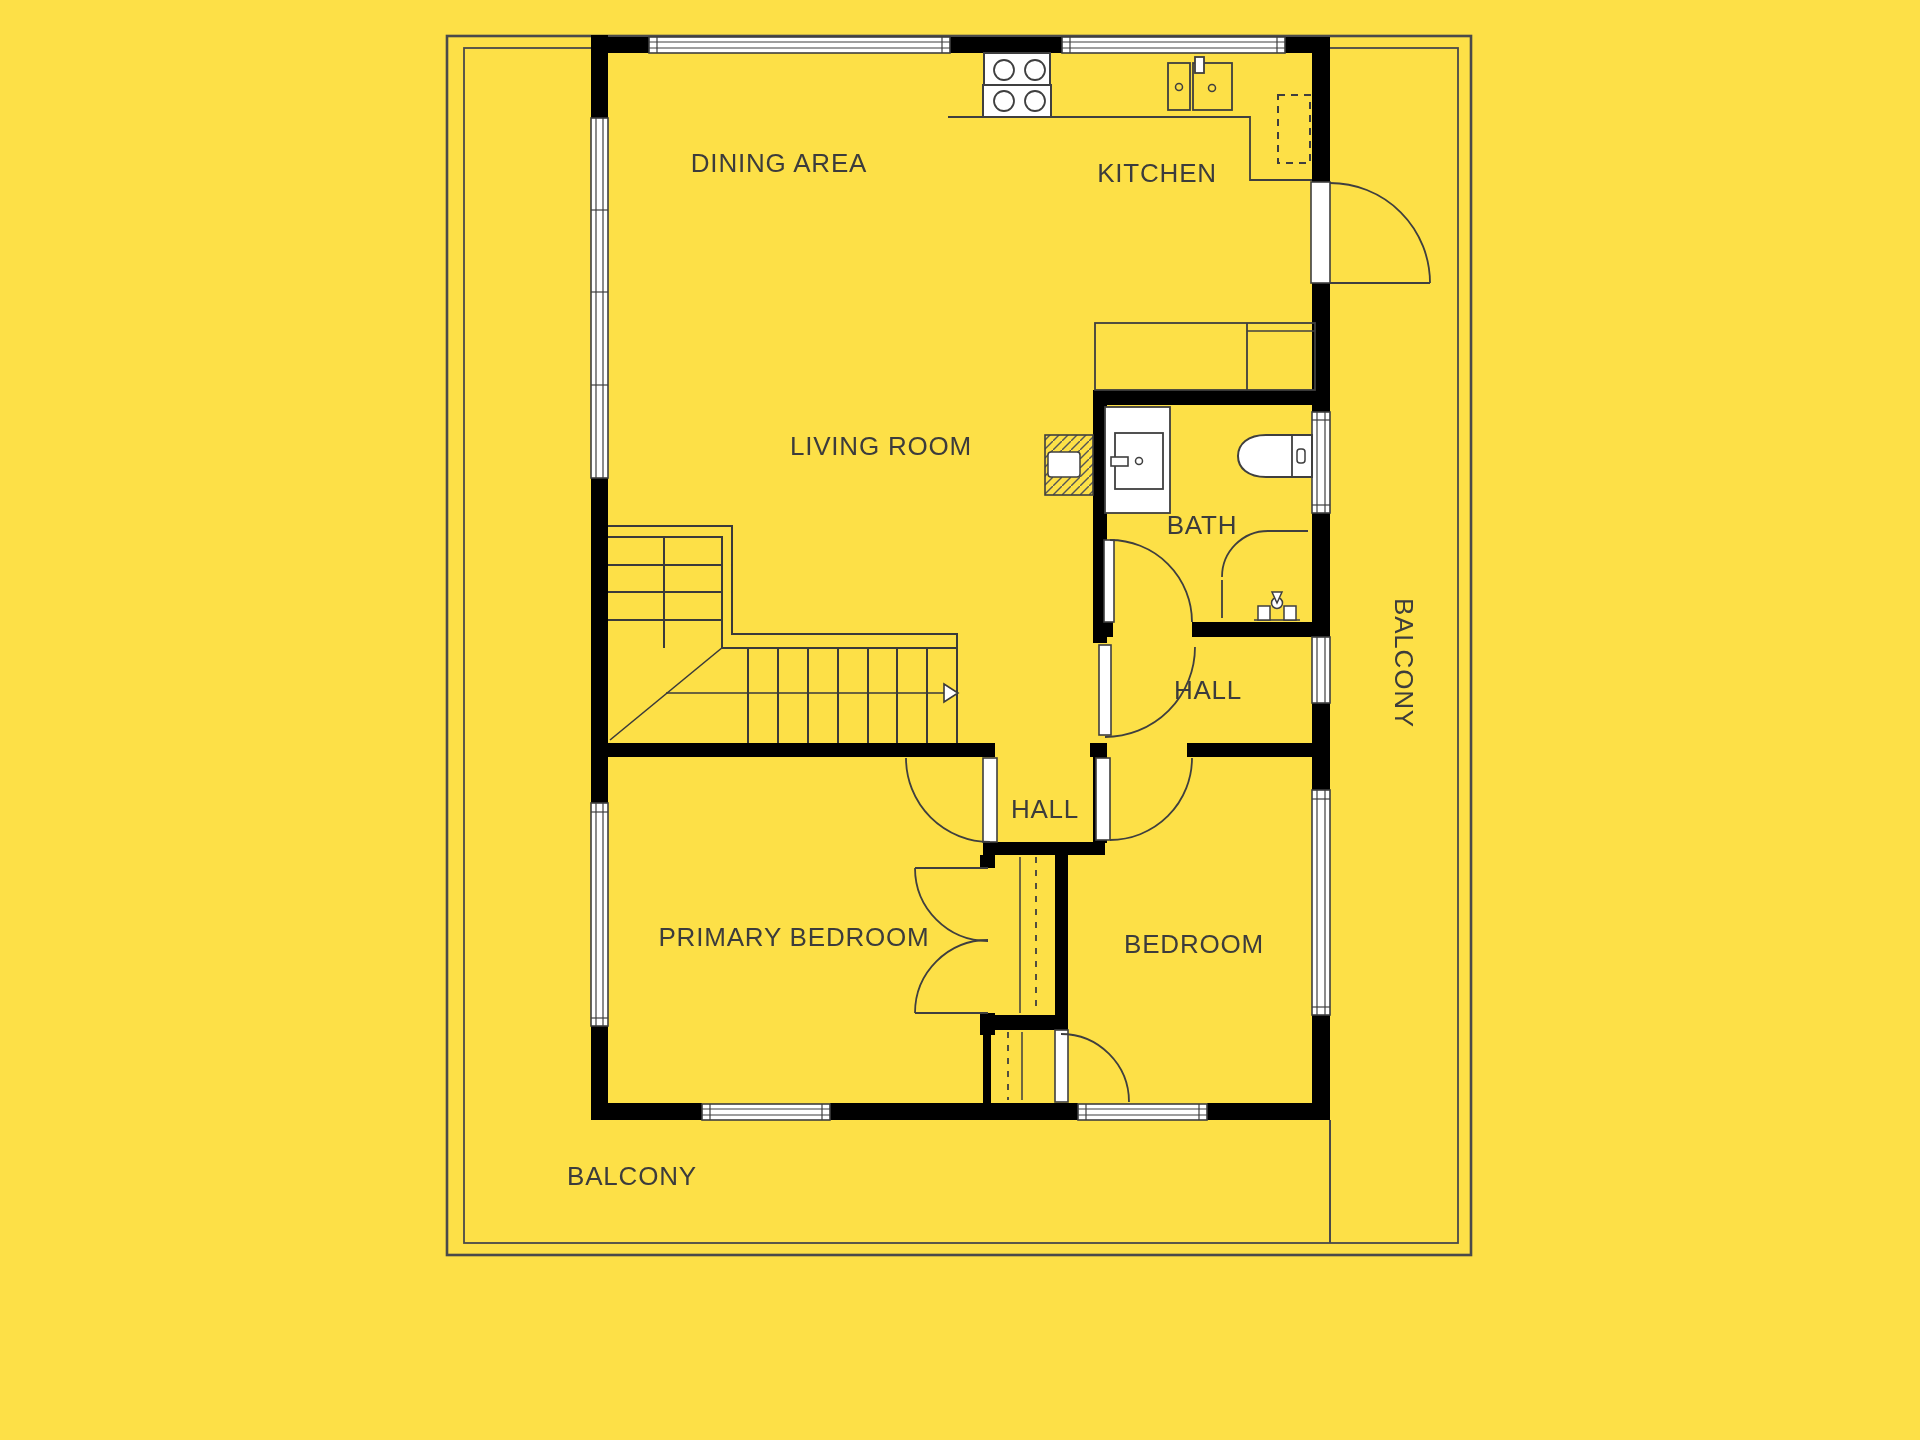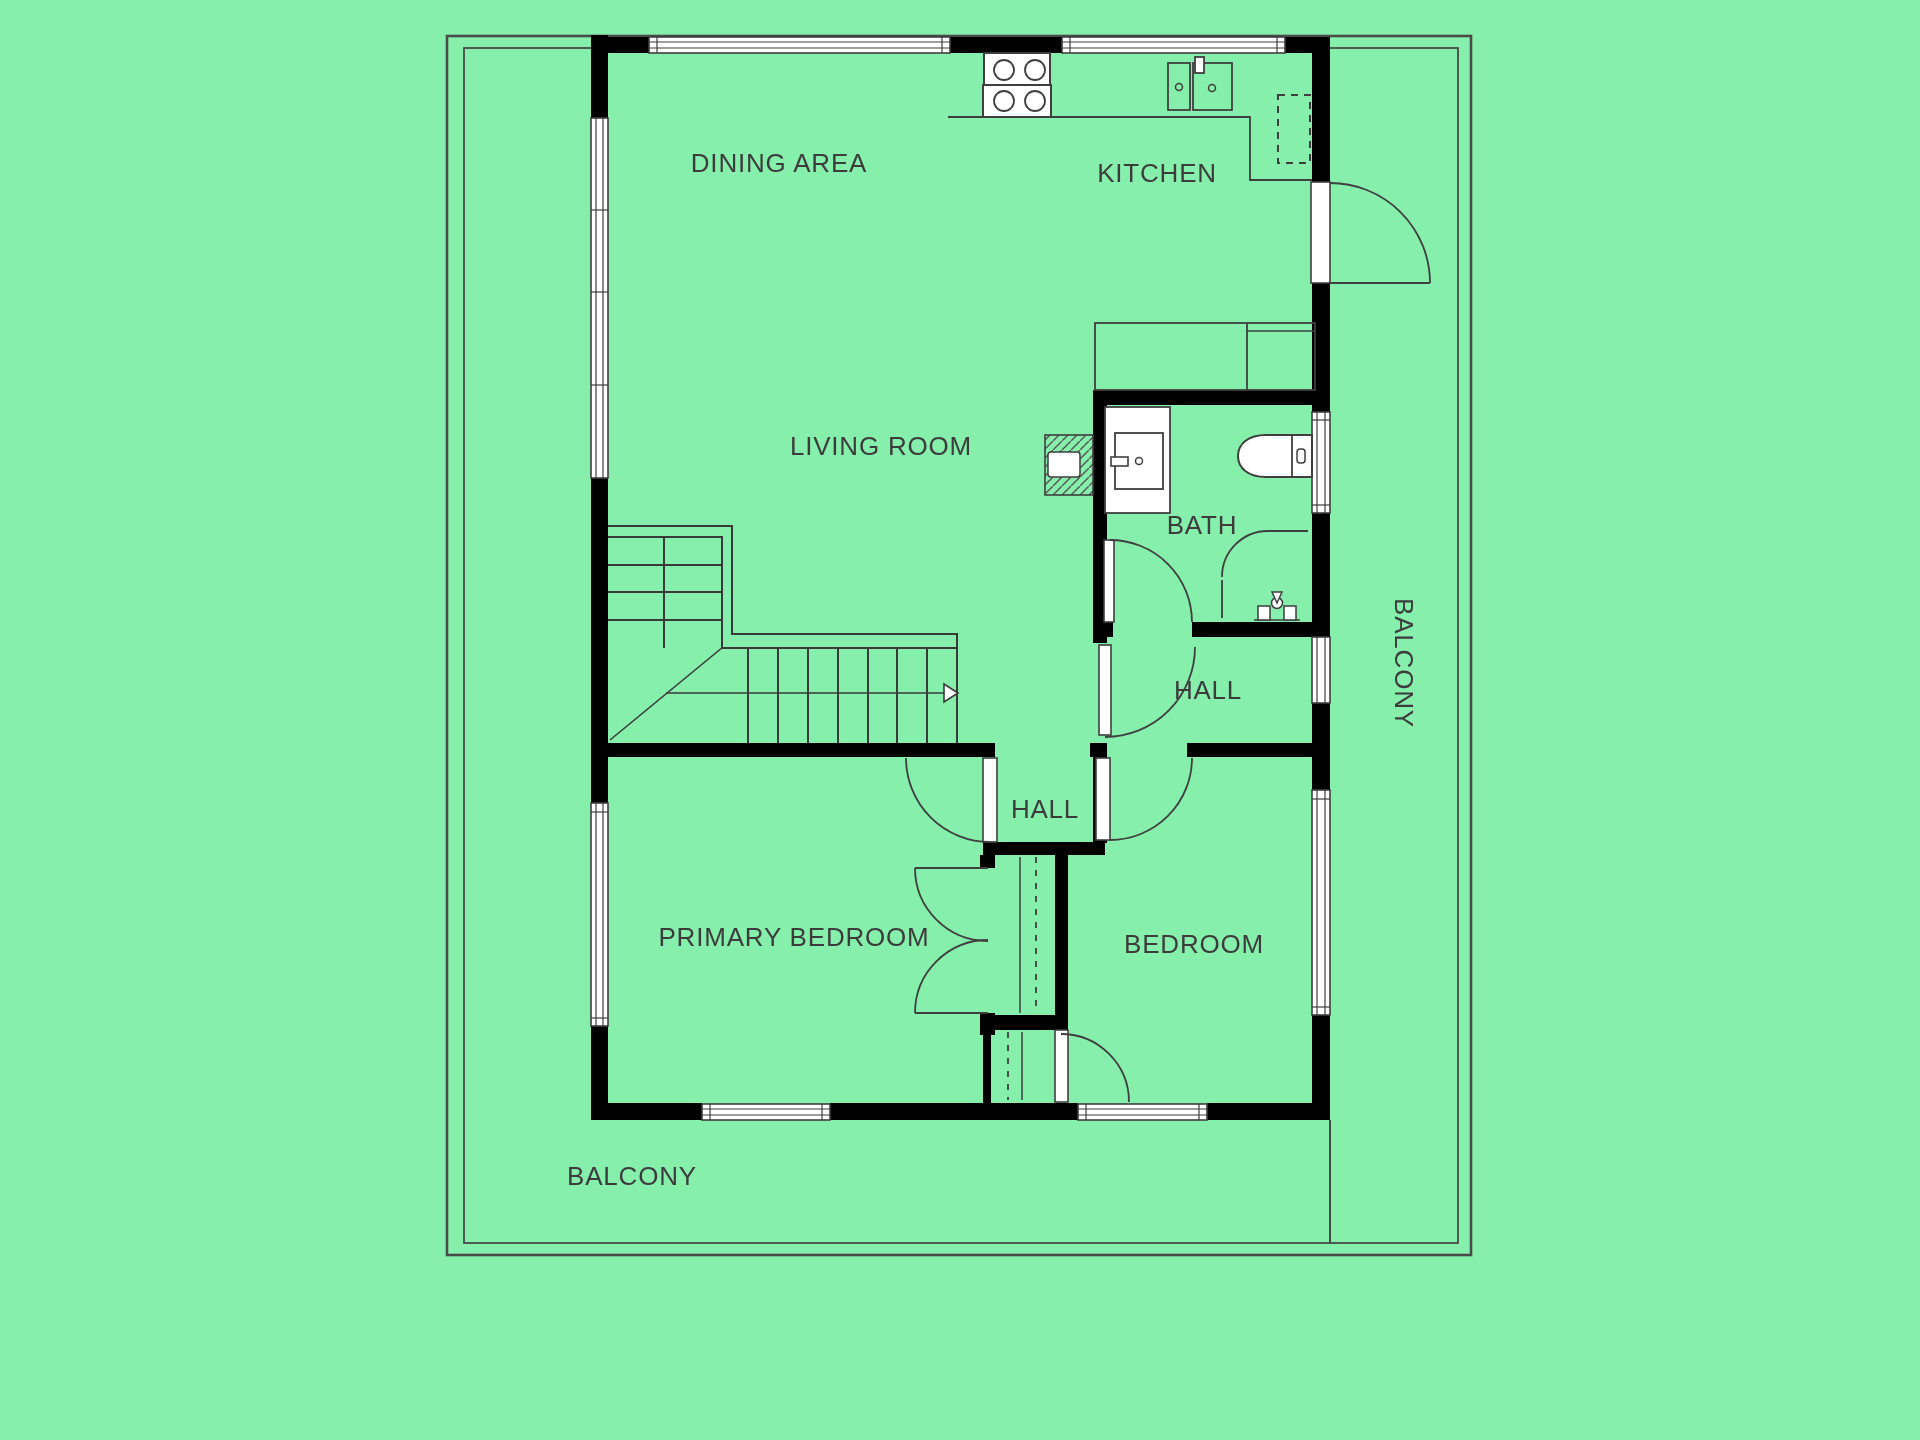--- a/index.html
+++ b/index.html
@@ -1,17 +1,17 @@
 <!DOCTYPE html>
 <html><head>
 <meta charset="utf-8">
 <title>Floor Plan</title>
 <style>
   html,body{margin:0;padding:0;background:#ffffff;}
-  .stage{width:1920px;height:1440px;background:#86efac;position:relative;}
+  .stage{width:1920px;height:1440px;background:#fde047;position:relative;}
   svg{display:block;}
   .room-label{
     font-family:"Liberation Sans", sans-serif;
     font-size:26px;
     letter-spacing:0.8px;
     fill:#3c3c3c;
   }
 </style>
 </head>
 <body>

